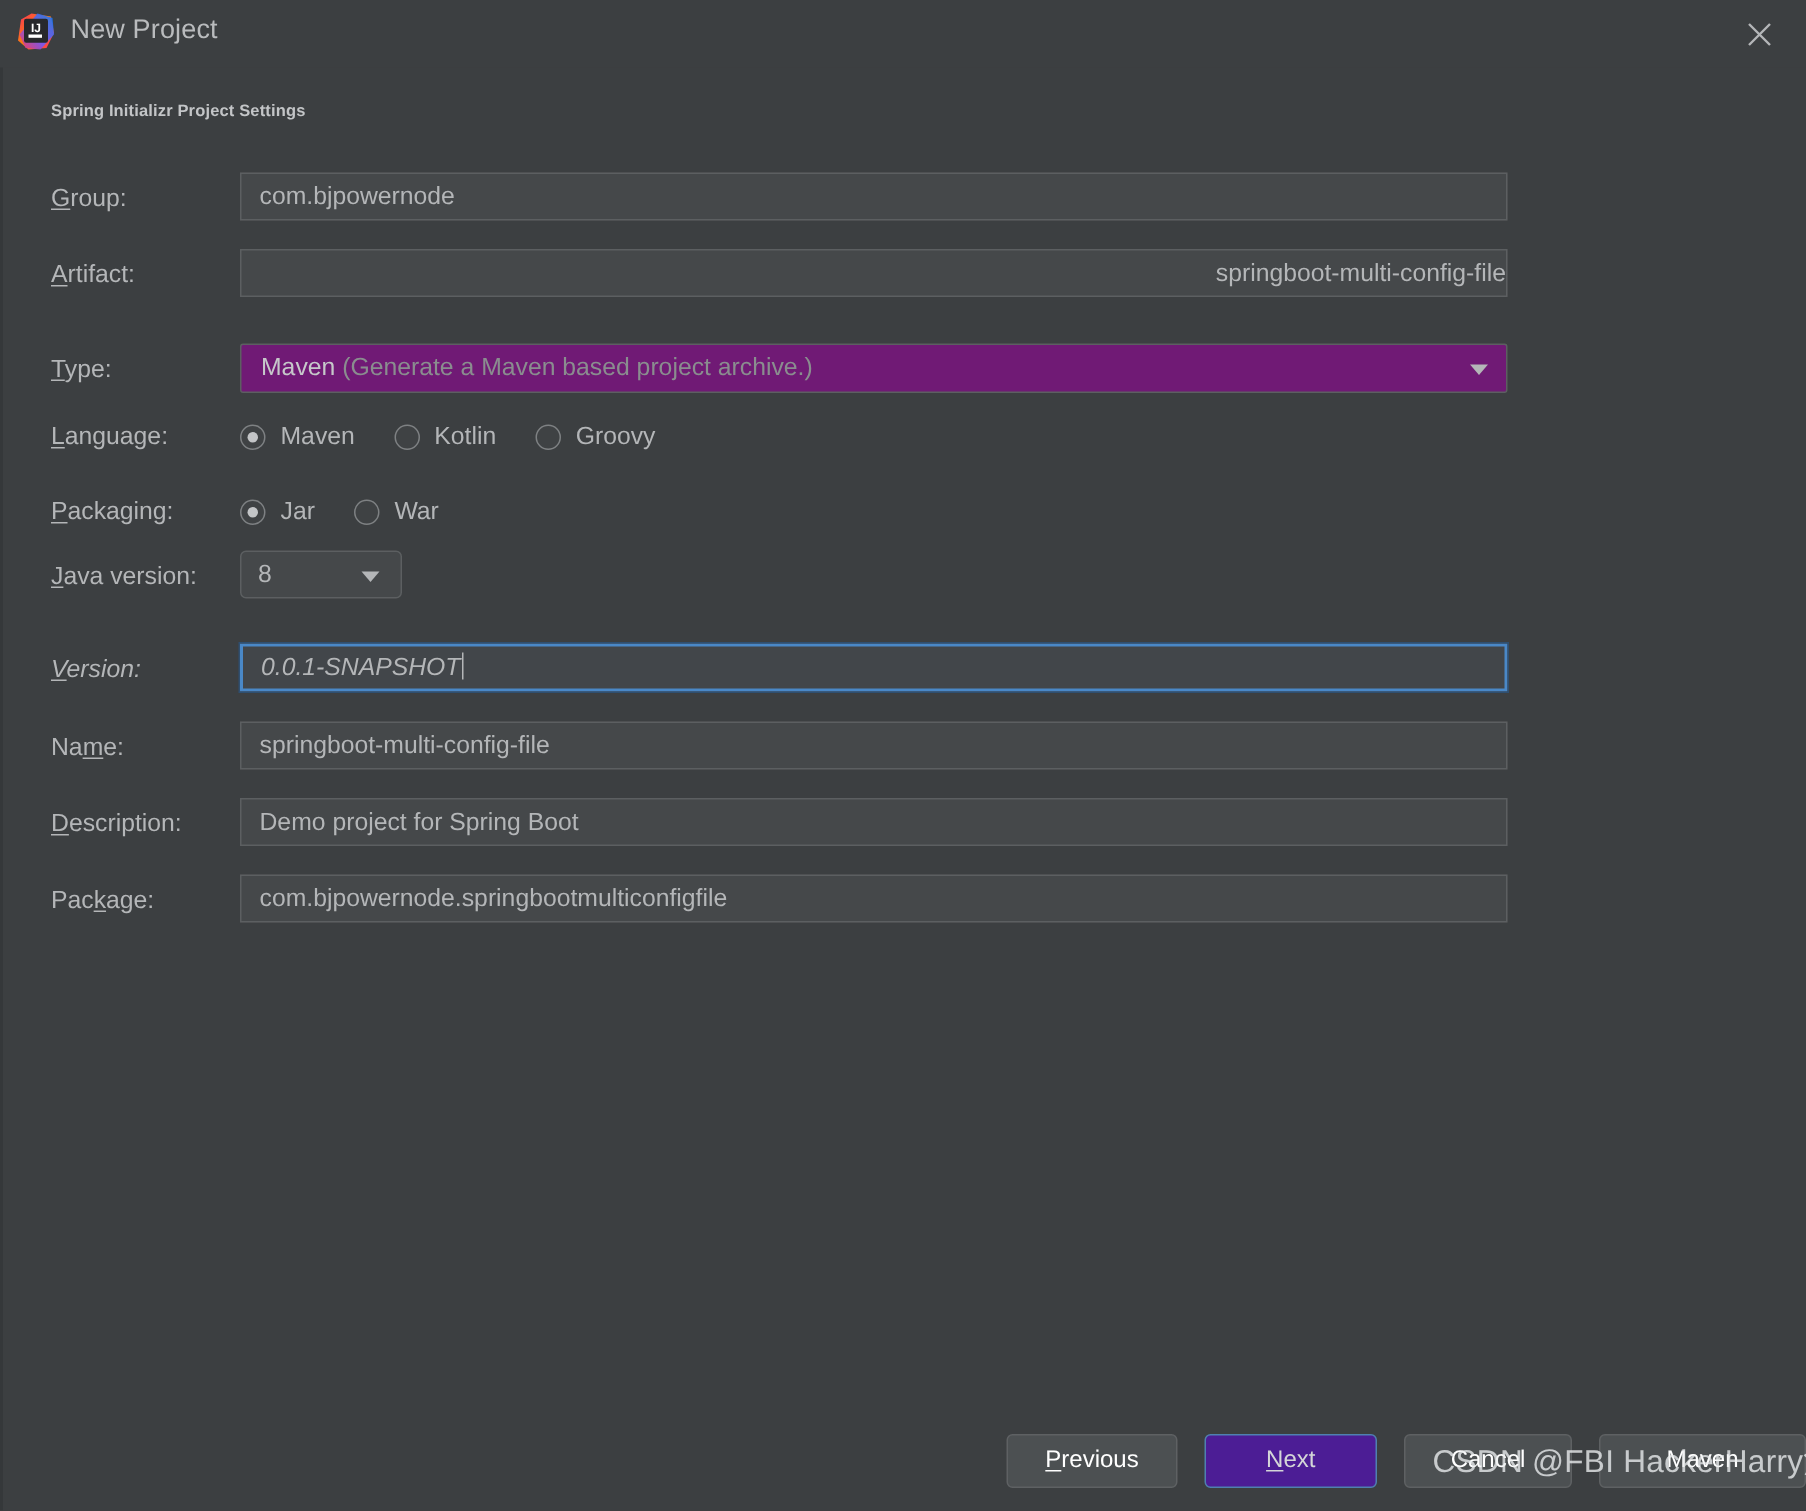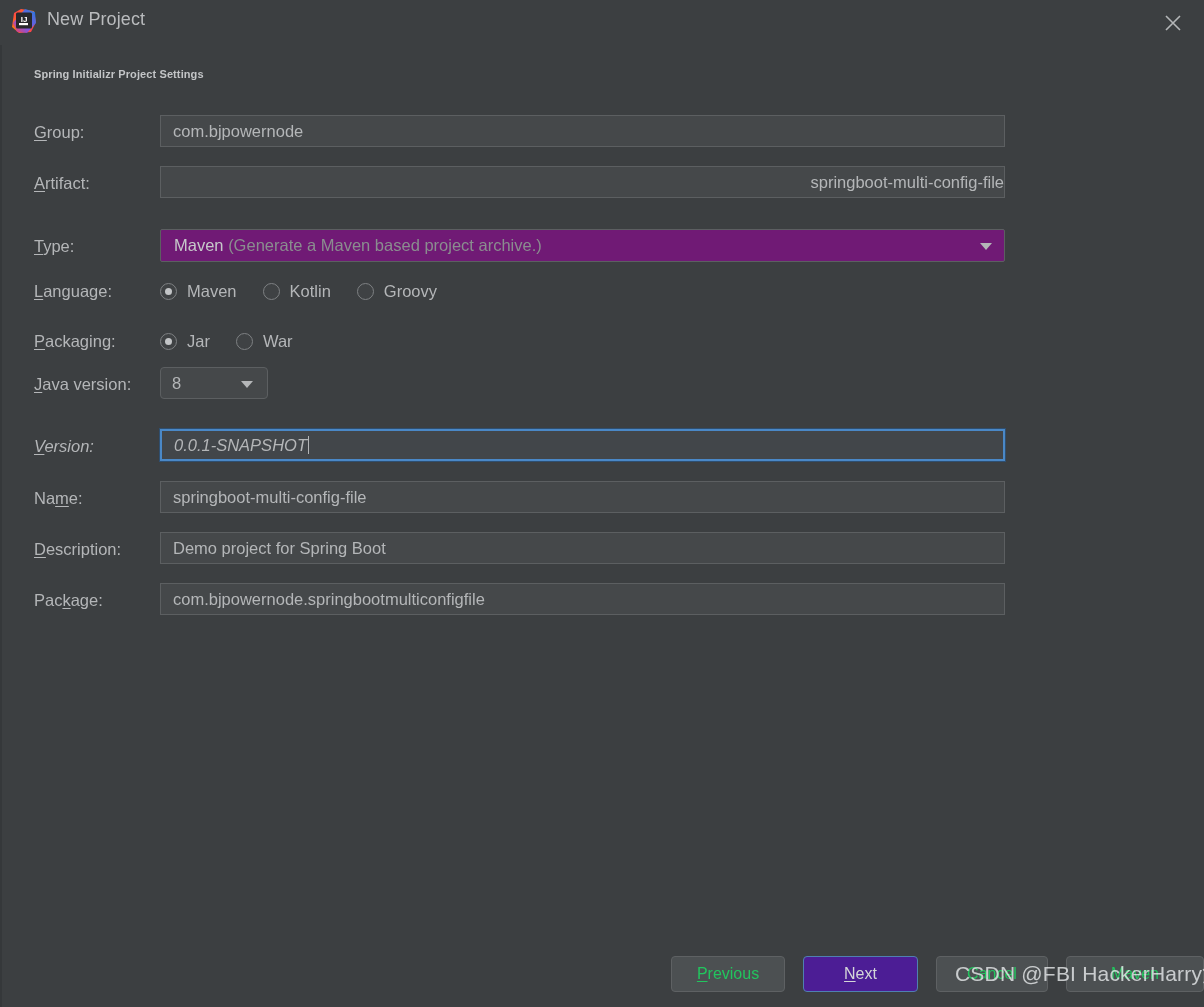--- a/index.html
+++ b/index.html
@@ -195,21 +195,21 @@
 
   
   .btn {
     position: absolute;
     top: 956px;
     height: 36px;
     box-sizing: border-box;
     background: #4c5052;
     border: 1px solid #5e6163;
     border-radius: 4px;
-    color: #22c55e;
+    color: #ffffff;
     font-size: 16px;
     display: flex;
     align-items: center;
     justify-content: center;
     cursor: pointer;
   }
   .btn u { text-decoration: underline; text-underline-offset: 2px; }
   .btn.primary {
     background: #4c1d95;
     border: 1px solid #4f80b0;

